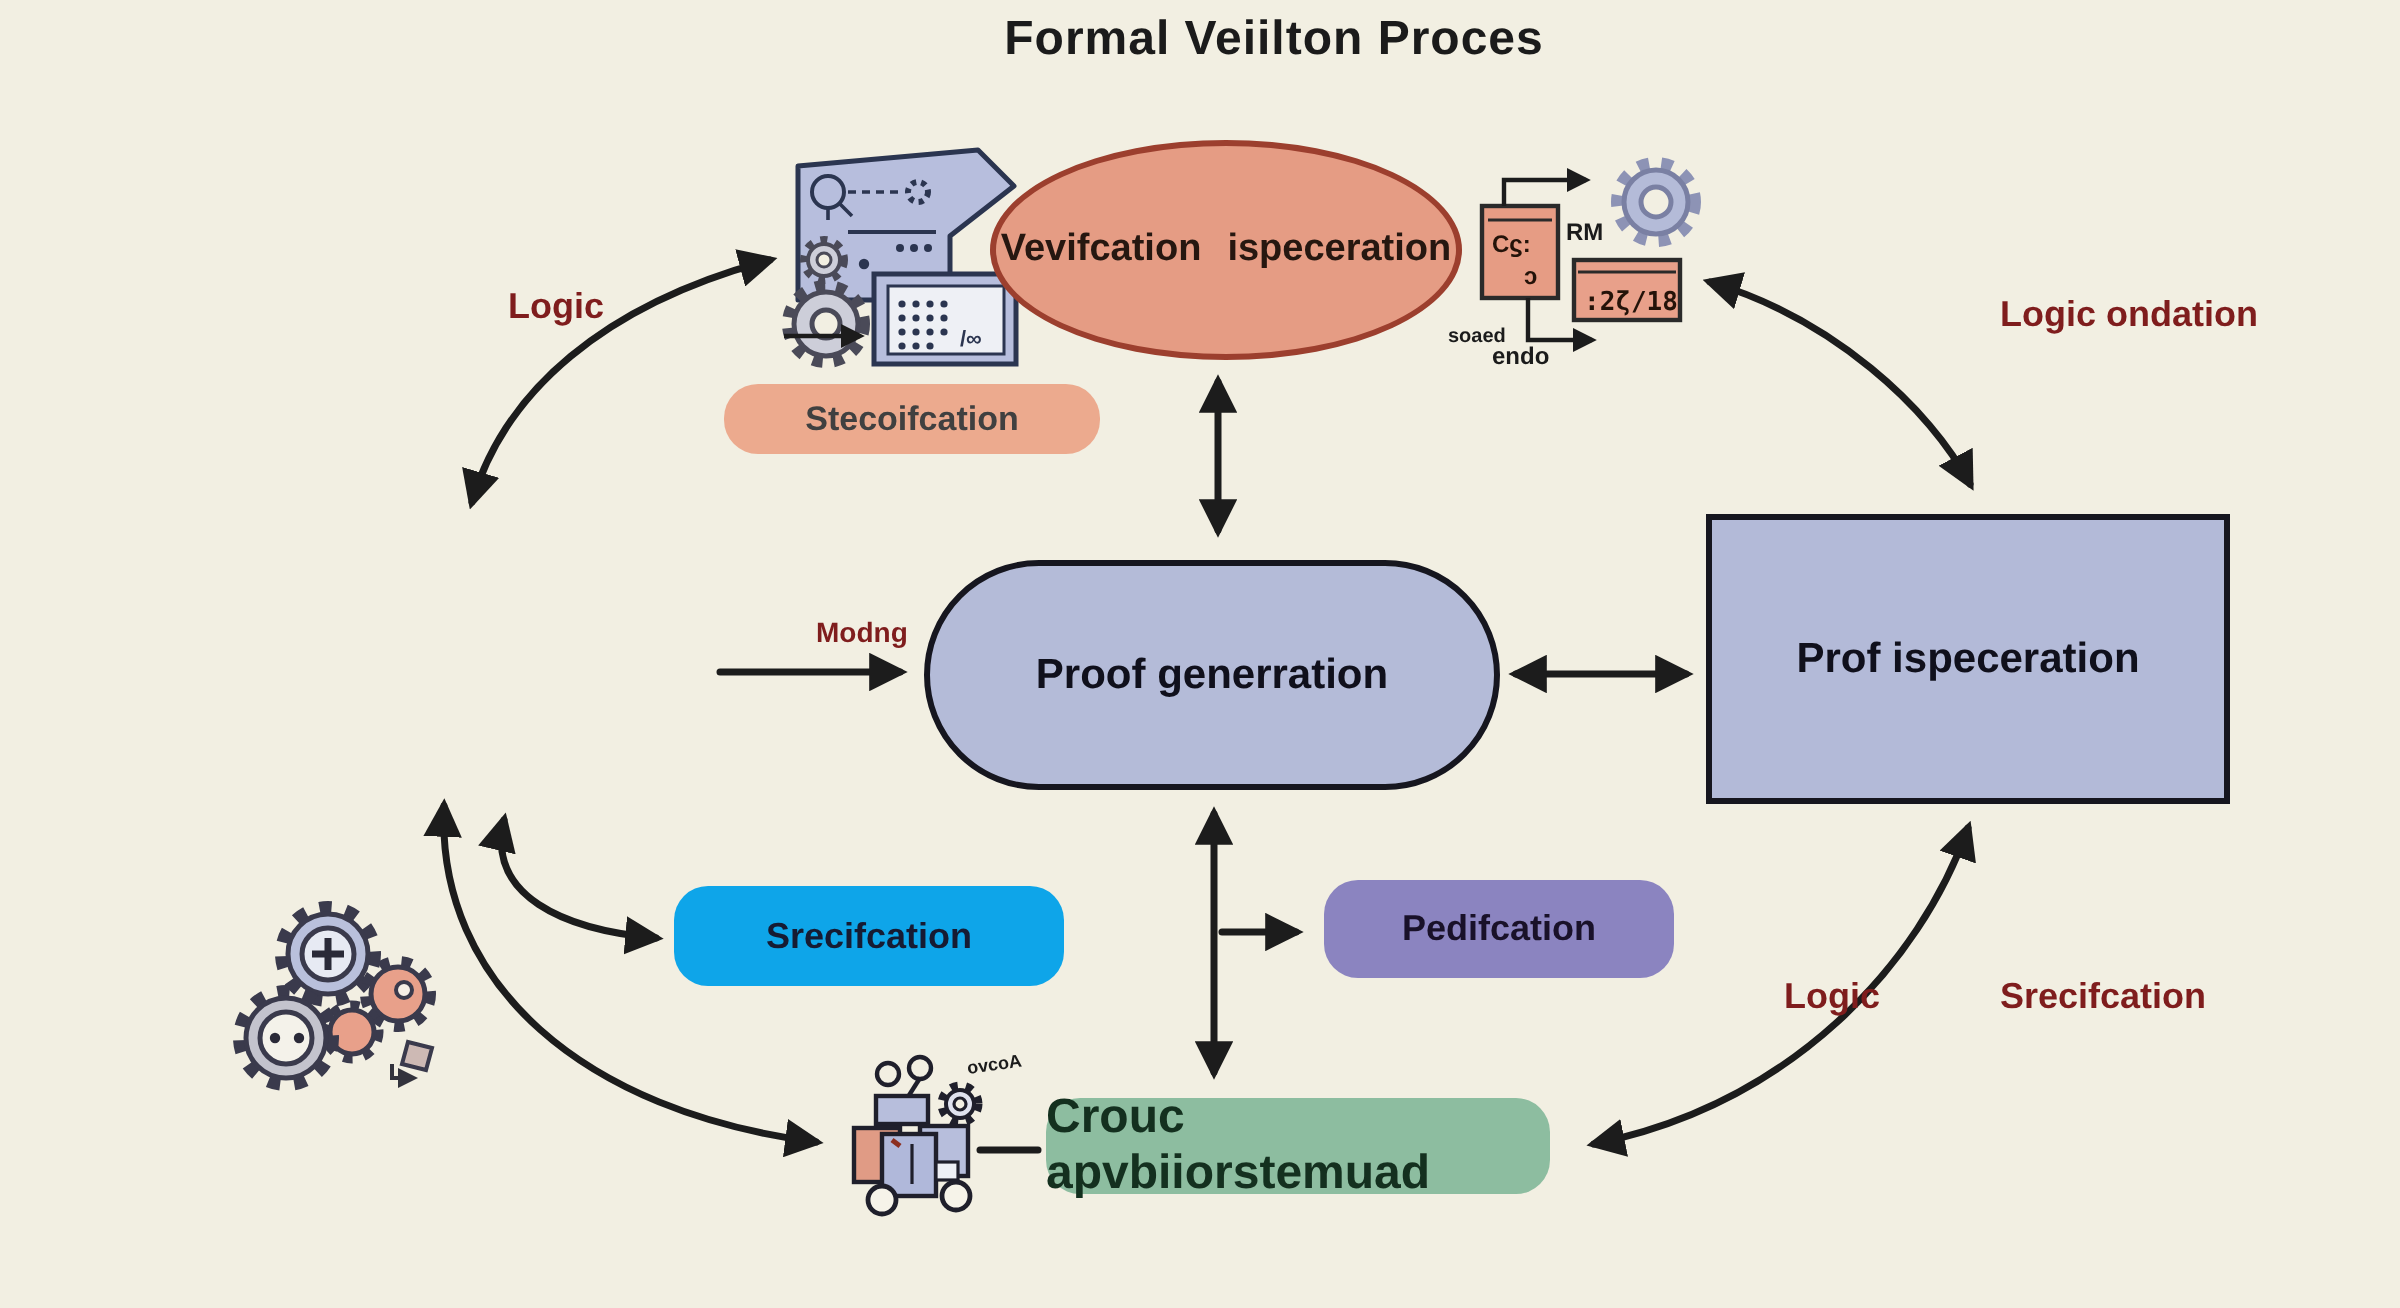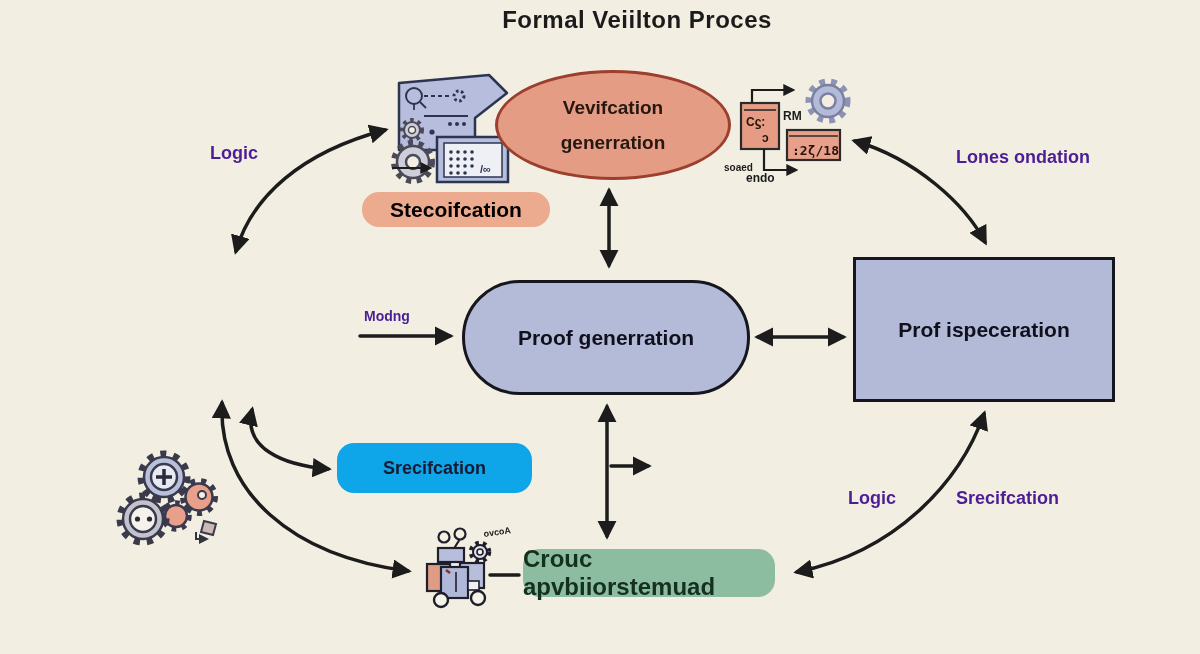--- a/index.html
+++ b/index.html
@@ -6,43 +6,43 @@
   .canvas{
     position:relative;width:1200px;height:654px;background:#f2efe2;
     font-family:"Liberation Sans",sans-serif;overflow:hidden;color:#1b1b1b;
   }
   .layer{position:absolute;left:0;top:0;}
   .title{
     position:absolute;left:0;top:6px;width:100%;text-align:center;
     font-size:24px;font-weight:bold;letter-spacing:.5px;color:#1b1b1b;margin-left:37px;
   }
   .node{
-    position:absolute;display:flex;flex-direction:column;align-items:center;
+    position:absolute;display:flex;align-items:center;
     justify-content:center;font-weight:bold;text-align:center;box-sizing:border-box;
   }
   .ellipse{
     background:#e59c84;border:3px solid #9c3f2e;border-radius:50%;
     color:#261710;font-size:19px;gap:13px;
   }
   .stadium{
     background:#b4bbd8;border:3.5px solid #16161f;border-radius:60px;
     color:#10101c;font-size:21px;
   }
   .rectnode{
     background:#b3bad8;border:3.5px solid #16161f;color:#10101c;font-size:21px;
   }
   .pill{
     position:absolute;display:flex;align-items:center;justify-content:center;
     font-weight:bold;border-radius:17px;box-sizing:border-box;
   }
-  .pill.salmon{background:#ecaa8e;color:#000000;font-size:21px;}
+  .pill.salmon{background:#ecaa8e;color:#404040;font-size:17px;}
   .pill.green{background:#8dbda0;color:#14301f;font-size:17px;}
   .pill.blue{background:#0ea5e9;color:#161b33;font-size:18px;}
   .pill.purple{background:#8b84c0;color:#191129;font-size:18px;}
-  .lbl{position:absolute;font-weight:bold;color:#4c1d95;}
+  .lbl{position:absolute;font-weight:bold;color:#7f1d1d;margin-left:44px;}
 </style>
 </head>
 <body>
 
 <div class="canvas">
 
   <svg class="layer" width="1200" height="654" viewBox="0 0 1200 654">
     <defs>
       <marker id="ah" viewBox="0 0 10 10" refX="8" refY="5" markerWidth="5.5" markerHeight="5.5" orient="auto-start-reverse">
         <path d="M0 0 L10 5 L0 10 z" fill="#1c1c1c"></path>
@@ -197,45 +197,48 @@
     <rect x="468" y="581" width="11" height="9" fill="#eef0f5" stroke="#1f1f2b" stroke-width="1.6"></rect>
     <circle cx="441" cy="600" r="7" fill="#f6f3e9" stroke="#1f1f2b" stroke-width="2.4"></circle>
     <circle cx="478" cy="598" r="7" fill="#f6f3e9" stroke="#1f1f2b" stroke-width="2.4"></circle>
     <text x="484" y="537" font-size="9" font-weight="bold" fill="#1b1b1b" transform="rotate(-8 484 537)">ovcoA</text>
   </svg>
 
   <div class="title">Formal Veiilton Proces</div>
 
   <div class="node ellipse" style="left:495px;top:70px;width:236px;height:110px">
     <span>Vevifcation</span>
-    <span>generration</span>
+    <span>ispeceration</span>
   </div>
 
 
   <div class="node rectnode" style="left:853px;top:257px;width:262px;height:145px">
     <span>Prof ispeceration</span>
   </div>
 
   <div class="node stadium" style="left:462px;top:280px;width:288px;height:115px">
     <span>Proof generration</span>
   </div>
 
   <div class="pill salmon" style="left:362px;top:192px;width:188px;height:35px">
     <span>Stecoifcation</span>
   </div>
 
 
   <div class="pill blue" style="left:337px;top:443px;width:195px;height:50px">
     <span>Srecifcation</span>
   </div>
 
+  <div class="pill purple" style="left:662px;top:440px;width:175px;height:49px">
+    <span>Pedifcation</span>
+  </div>
 
   <div class="pill green" style="left:523px;top:549px;width:252px;height:48px;font-size:24px">
     <span>Crouc apvbiiorstemuad</span>
   </div>
 
   <div class="lbl" style="left:210px;top:143px;font-size:18px">Logic</div>
   <div class="lbl" style="left:364px;top:308px;font-size:14px">Modng</div>
-  <div class="lbl" style="left:956px;top:147px;font-size:18px">Lones ondation</div>
+  <div class="lbl" style="left:956px;top:147px;font-size:18px">Logic ondation</div>
   <div class="lbl" style="left:848px;top:488px;font-size:18px">Logic</div>
   <div class="lbl" style="left:956px;top:488px;font-size:18px">Srecifcation</div>
 
 </div>
 
 </body></html>

